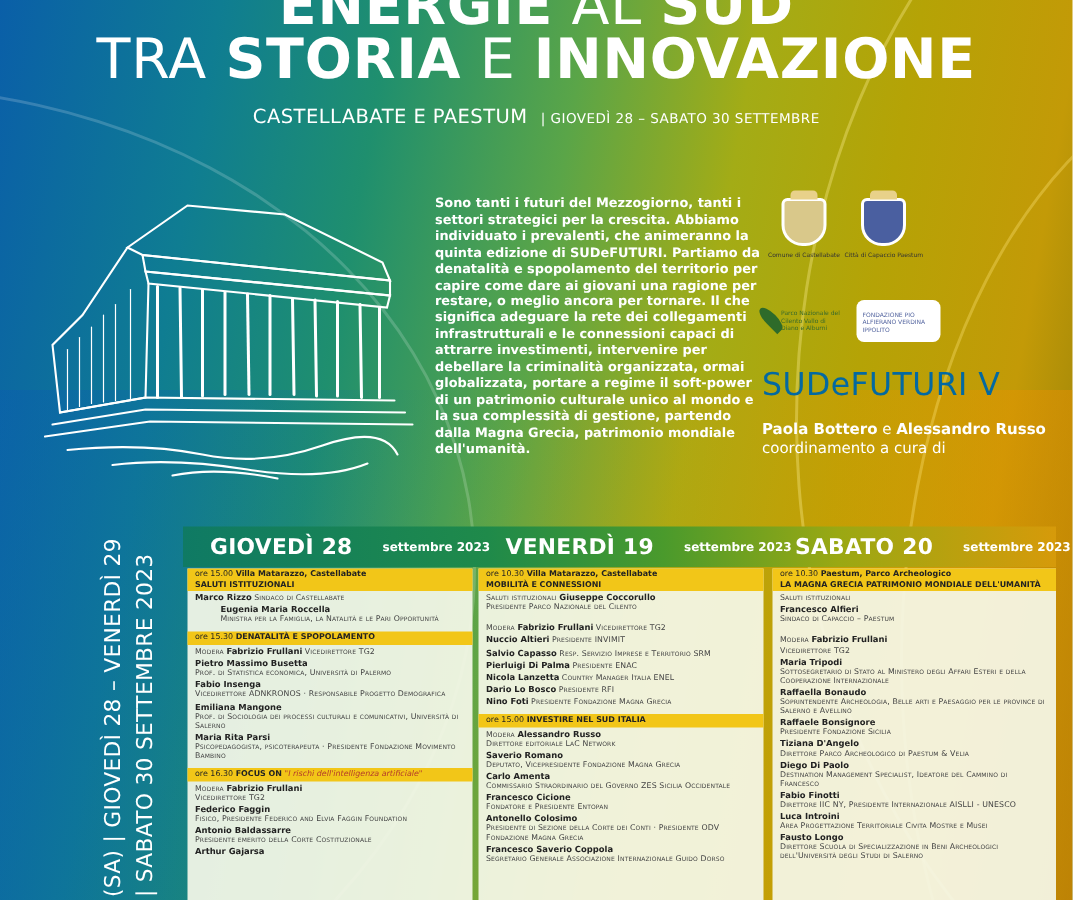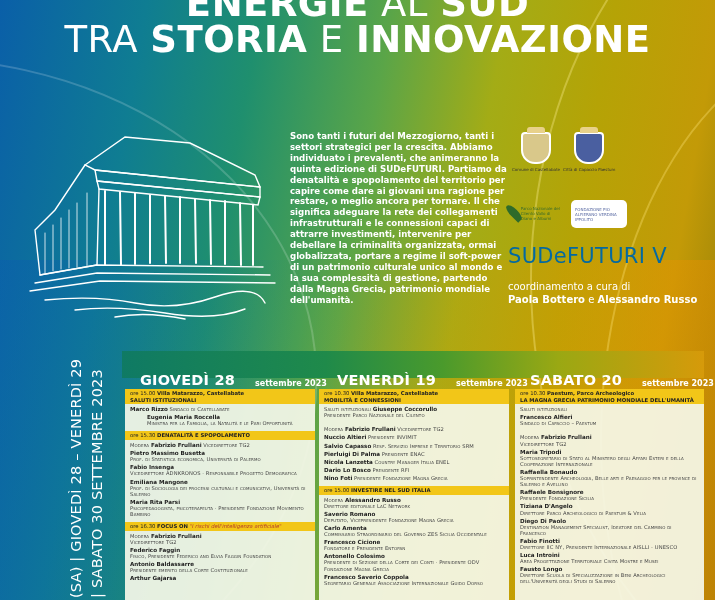--- a/index.html
+++ b/index.html
@@ -62,21 +62,21 @@
     position: absolute; left: 66px; top: 598px; transform-origin: left top; transform: rotate(-90deg);
     width: 270px; font-size: 14.5px; line-height: 21px; color: #fff; letter-spacing: 0.2px;
   }
 
   
   .days-bar {
     position: absolute; left: 122px; top: 351px; width: 582px; height: 27px;
     background: linear-gradient(90deg, #0f7a64 0%, #1f8a4a 35%, #4a9a2c 55%, #9aa813 75%, #d69a0a 100%);
   }
   .col { position: absolute; top: 351px; }
-  .col-head { height: 37px; display: flex; align-items: flex-end; padding-left: 18px; white-space: nowrap; }
+  .col-head { height: 27px; display: flex; align-items: center; padding-left: 18px; white-space: nowrap; }
   .col-head .day { font-size: 14.5px; font-weight: bold; letter-spacing: 0.2px; }
   .col-head .month { font-size: 8px; font-weight: bold; margin-left: 20px; }
   .col-body { background: rgba(245,248,232,0.93); height: 230px; margin-top: 1px; }
   .col1 { left: 122px; width: 193px; }
   .col2 { left: 319px; width: 190px; }
   .col3 { left: 512px; width: 192px; }
   .col1 .col-body { margin-left: 3px; margin-right: 0; }
   .col3 .col-body { margin-left: 3px; }
 
   .session { margin-bottom: 5px; }
@@ -95,20 +95,24 @@
 <div class="swoosh s1"></div>
 <div class="swoosh s2"></div>
 <div class="swoosh s3"></div>
 
 <div class="header">
   <div class="t1">
     <span class="bold">ENERGIE</span><span class="light"> AL </span><span class="bold">SUD</span>
   </div>
   <div class="t2">
     <span class="light">TRA </span><span class="bold">STORIA</span><span class="light"> E </span><span class="bold">INNOVAZIONE</span>
+  </div>
+  <div class="t4">
+    <span>CASTELLABATE E PAESTUM</span>
+    &nbsp;<span class="small">| GIOVEDÌ 28 – SABATO 30 SETTEMBRE</span>
   </div>
 </div>
 
 <svg class="temple" viewBox="0 0 265 195" fill="none" stroke="#fff" stroke-width="1.4" stroke-linecap="round">
   <path d="M70 40 L110 12 L175 18 L240 50 L245 62 L80 45 Z"></path>
   <path d="M80 45 L245 62 L245 72 L82 56 Z"></path>
   <path d="M82 56 L245 72 L243 80 L84 64 Z"></path>
   <path d="M70 40 L40 85 L20 105 L25 150 L82 140 L84 64"></path>
   <g stroke-width="2">
     <line x1="90" y1="66" x2="90" y2="140"></line>
@@ -150,22 +154,22 @@
   <div class="logo-caption">Città di Capaccio Paestum</div>
 </div>
 <div class="park-logo">
   <div class="park-leaf"></div>
   <div class="park-text">Parco Nazionale del Cilento Vallo di Diano e Alburni</div>
 </div>
 <div class="fond-logo">FONDAZIONE PIO ALFIERANO VERDINA IPPOLITO</div>
 
 <div class="sud-title">SUDeFUTURI V</div>
 <div class="coord">
+  <div><b>Paola Bottero</b><span> e </span><b>Alessandro Russo</b></div>
   <div>coordinamento a cura di</div>
-  <div><b>Paola Bottero</b><span> e </span><b>Alessandro Russo</b></div>
 </div>
 
 <div class="side-text">
   <div>(SA) | GIOVEDÌ 28 – VENERDÌ 29</div>
   <div>| SABATO 30 SETTEMBRE 2023</div>
 </div>
 
 <div class="days-bar"></div>
 
 <div class="col col1">

